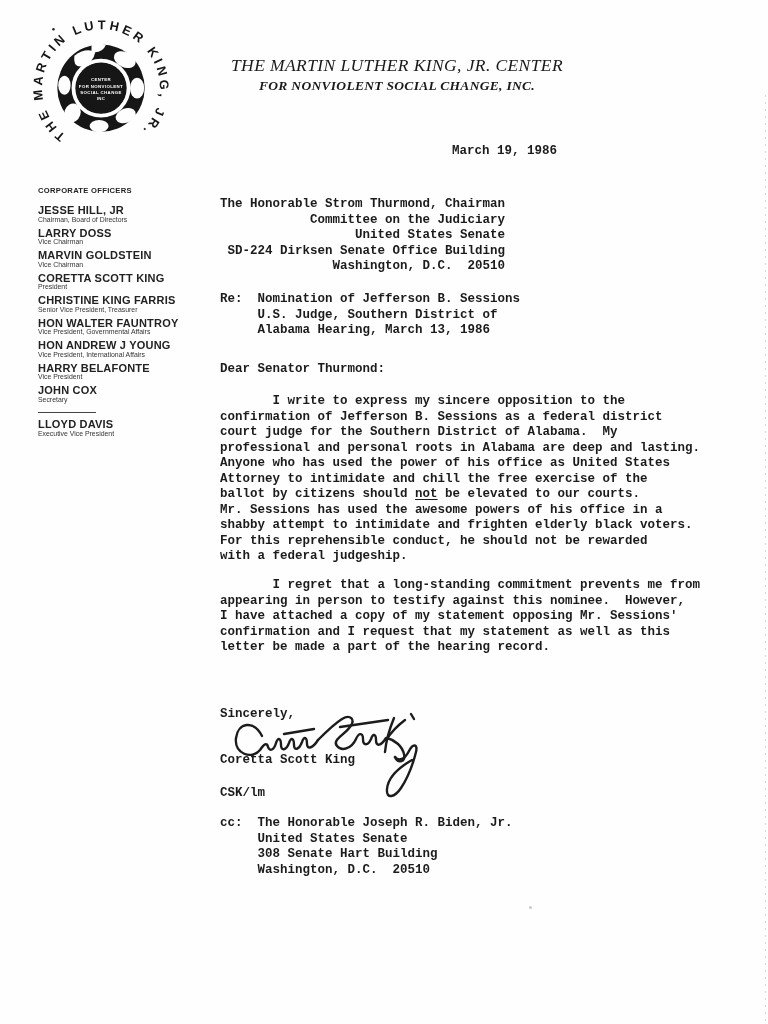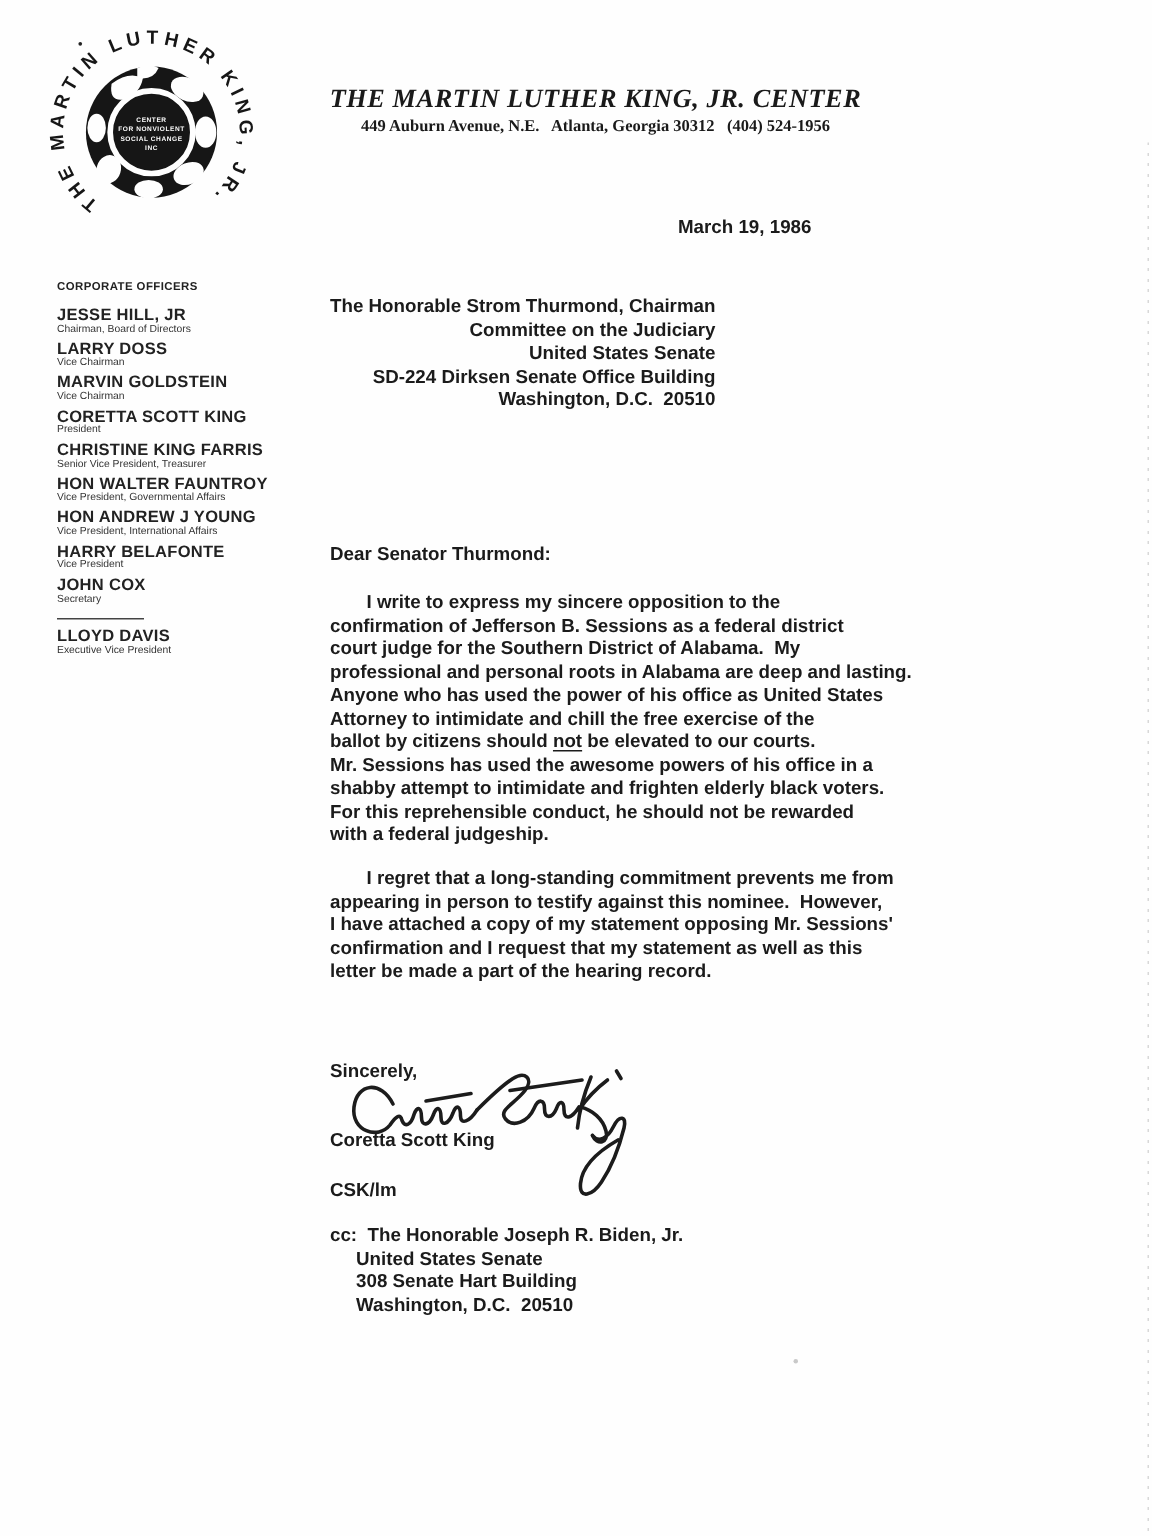--- a/index.html
+++ b/index.html
@@ -1,28 +1,28 @@
 <!DOCTYPE html>
 <html><head>
 <meta charset="utf-8">
 <style>
   html,body{margin:0;padding:0;background:#e8e8e8;}
   .page{position:relative;width:768px;height:1024px;background:#fefefe;overflow:hidden;
         font-family:"Liberation Sans",sans-serif;color:#1a1a1a;}
   
   .logo{position:absolute;left:22px;top:14px;width:158px;height:152px;}
   .lh{position:absolute;left:192px;top:55px;width:410px;text-align:center;}
-  .lh-title{font-family:"Liberation Serif",serif;font-style:italic;font-weight:bold;
+  .lh-title{font-family:"Liberation Serif",serif;font-style:italic;font-weight:normal;
             font-size:17.5px;letter-spacing:.4px;white-space:pre;}
   .lh-sub{font-family:"Liberation Serif",serif;font-style:italic;font-weight:bold;
           font-size:13.5px;letter-spacing:.3px;margin-top:2px;white-space:pre;}
   .lh-addr{font-family:"Liberation Serif",serif;font-weight:bold;font-size:11px;
            margin-top:2px;white-space:pre;}
   
-  .typed{position:absolute;left:220px;font-family:Liberation Sans, sans-serif;
+  .typed{position:absolute;left:220px;font-family:Liberation Mono, monospace;
          font-size:12.5px;line-height:15.5px;font-weight:700;color:#1b1b1b;white-space:pre;}
   .typed .ul{text-decoration:underline;text-underline-offset:2px;}
   .date{left:452px;top:144px;}
   .addr{top:197px;text-align:right;}
   .re{top:292px;}
   .salut{top:362px;text-align:center;}
   .p1{top:394px;}
   .p2{top:578px;}
   .p3{top:668px;}
   .closing{top:707px;}
@@ -72,21 +72,21 @@
       <text x="80" y="84">SOCIAL CHANGE</text>
       <text x="80" y="90.5">INC</text>
     </g>
     <text font-family="Liberation Sans, sans-serif" font-weight="bold" font-size="13.4" fill="#161616">
       <textPath href="#ringPath" startOffset="2" textLength="300">THE MARTIN LUTHER KING, JR.</textPath>
     </text>
   </svg>
 
   <div class="lh">
     <div class="lh-title">THE MARTIN LUTHER KING, JR. CENTER</div>
-    <div class="lh-addr">449 Auburn Avenue, N.E.   Atlanta, Georgia 30312   (404) 524-1956</div>
+    <div class="lh-sub">FOR NONVIOLENT SOCIAL CHANGE, INC.</div>
   </div>
 
   <div class="typed date">March 19, 1986</div>
 
   <aside class="officers">
     <div class="off-head">CORPORATE OFFICERS</div>
     <div>
         <div class="off">
         <div class="off-name">JESSE HILL, JR</div>
         <div class="off-title">Chairman, Board of Directors</div>
@@ -129,20 +129,23 @@
       <div class="off-name">LLOYD DAVIS</div>
       <div class="off-title">Executive Vice President</div>
     </div>
   </aside>
 
   <div class="typed addr">The Honorable Strom Thurmond, Chairman
 Committee on the Judiciary
 United States Senate
 SD-224 Dirksen Senate Office Building
 Washington, D.C.  20510</div>
+  <div class="typed re">Re:  Nomination of Jefferson B. Sessions
+     U.S. Judge, Southern District of
+     Alabama Hearing, March 13, 1986</div>
   <div class="typed salut">Dear Senator Thurmond:</div>
 
   <div class="typed p1"><span>       I write to express my sincere opposition to the
 confirmation of Jefferson B. Sessions as a federal district
 court judge for the Southern District of Alabama.  My
 professional and personal roots in Alabama are deep and lasting.
 Anyone who has used the power of his office as United States
 Attorney to intimidate and chill the free exercise of the
 ballot by citizens should </span><span class="ul">not</span><span> be elevated to our courts.
 Mr. Sessions has used the awesome powers of his office in a

